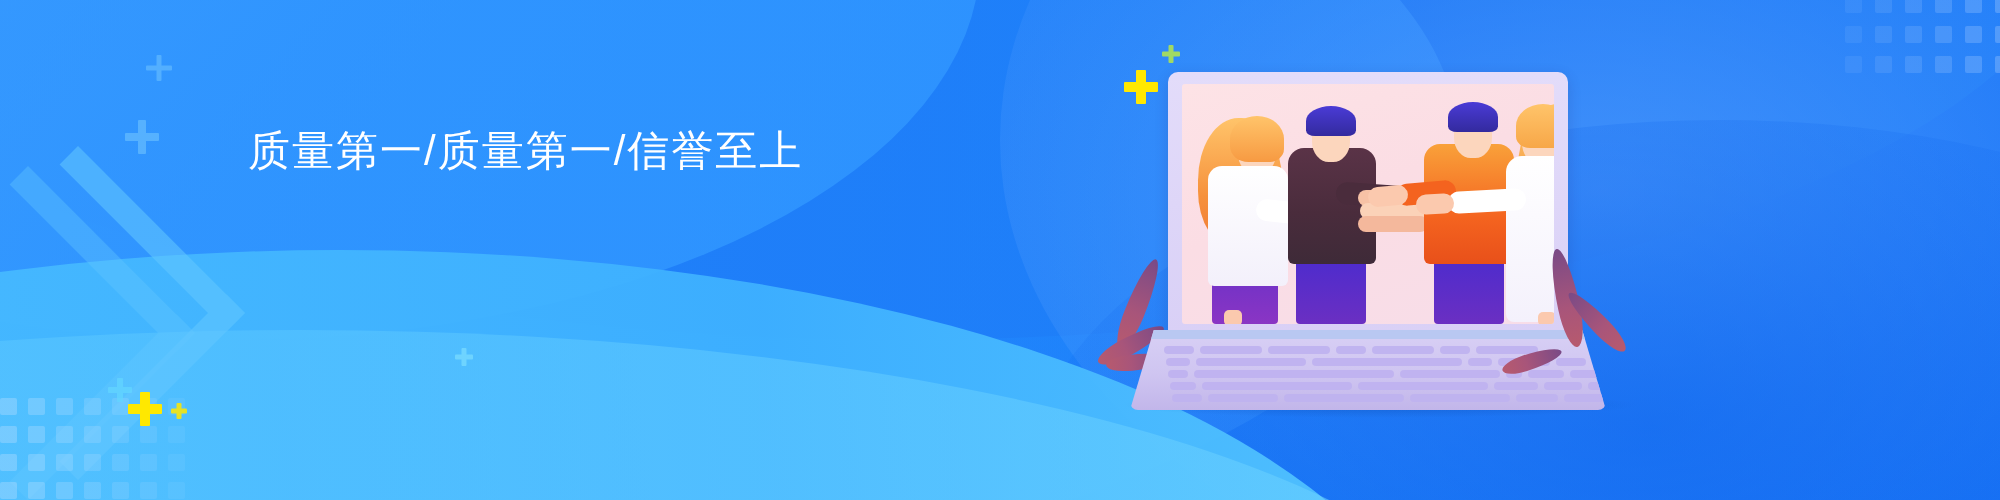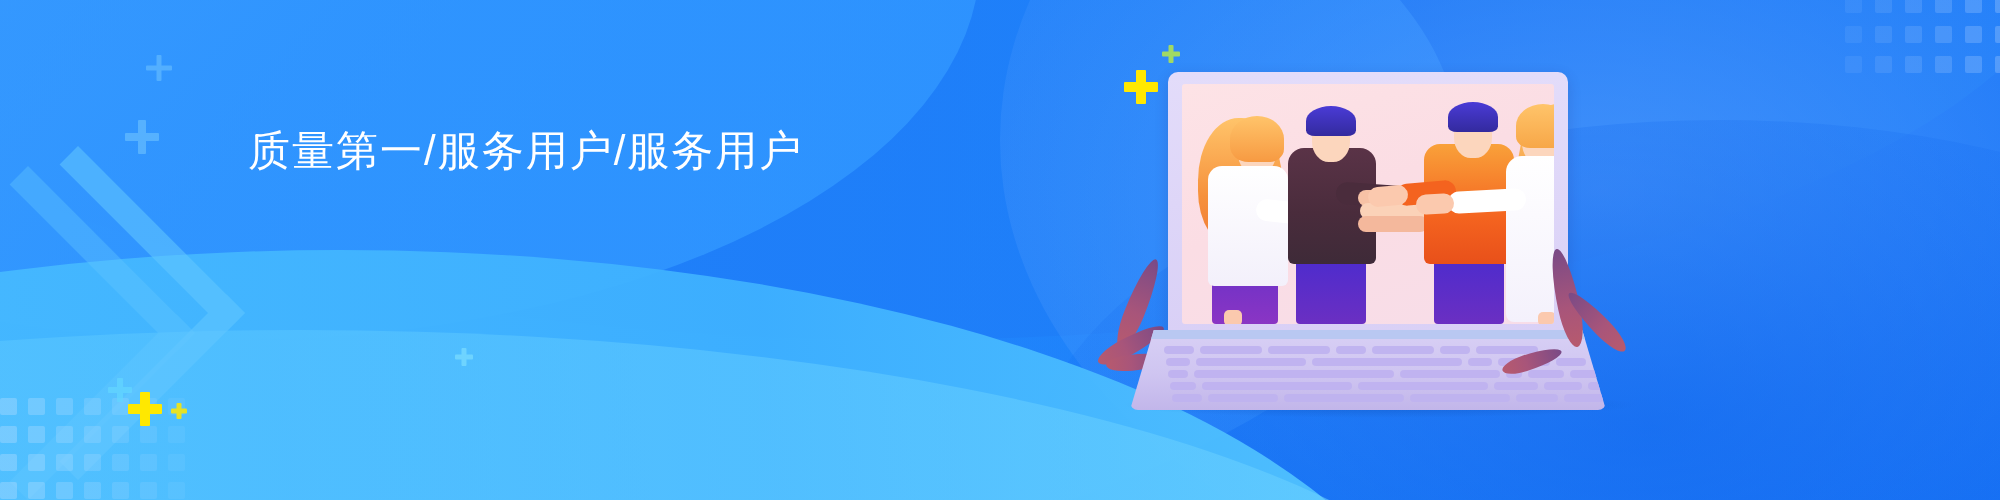--- a/index.html
+++ b/index.html
@@ -230,21 +230,21 @@
         <i class="h" style="height: 10px;"></i>
         <i class="v" style="width: 10px;"></i>
       </div>
       <div class="plus" style="left: 1162px; top: 45px; width: 18px; height: 18px; color: rgb(181, 232, 74); opacity: 0.85;">
         <i class="h" style="height: 5px;"></i>
         <i class="v" style="width: 5px;"></i>
       </div>
     </div>
 
   <div class="copy">
-    <div class="subline">质量第一/服务用户/服务用户</div>
+    <div class="subline">质量第一/质量第一/信誉至上</div>
   </div>
 
   <div class="shadow"></div>
 
   <div class="leaf" style="left:1128px;top:256px;width:20px;height:96px;transform:rotate(22deg);"></div>
   <div class="leaf" style="left:1122px;top:308px;width:18px;height:74px;transform:rotate(62deg);"></div>
   <div class="leaf" style="left:1130px;top:330px;width:16px;height:64px;transform:rotate(84deg);"></div>
 
   <div class="laptop">
 

